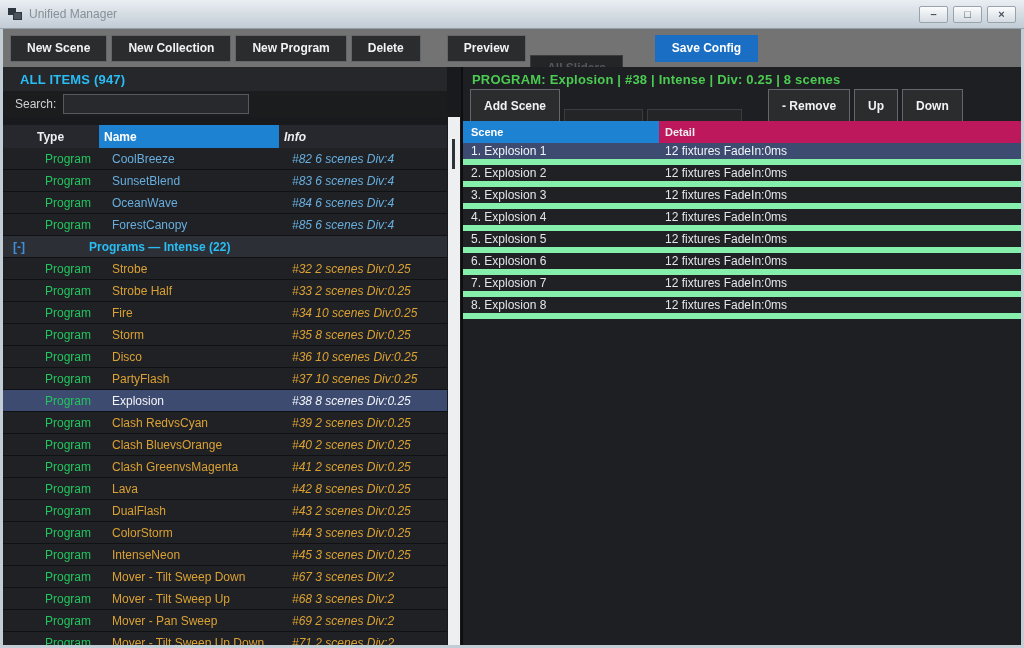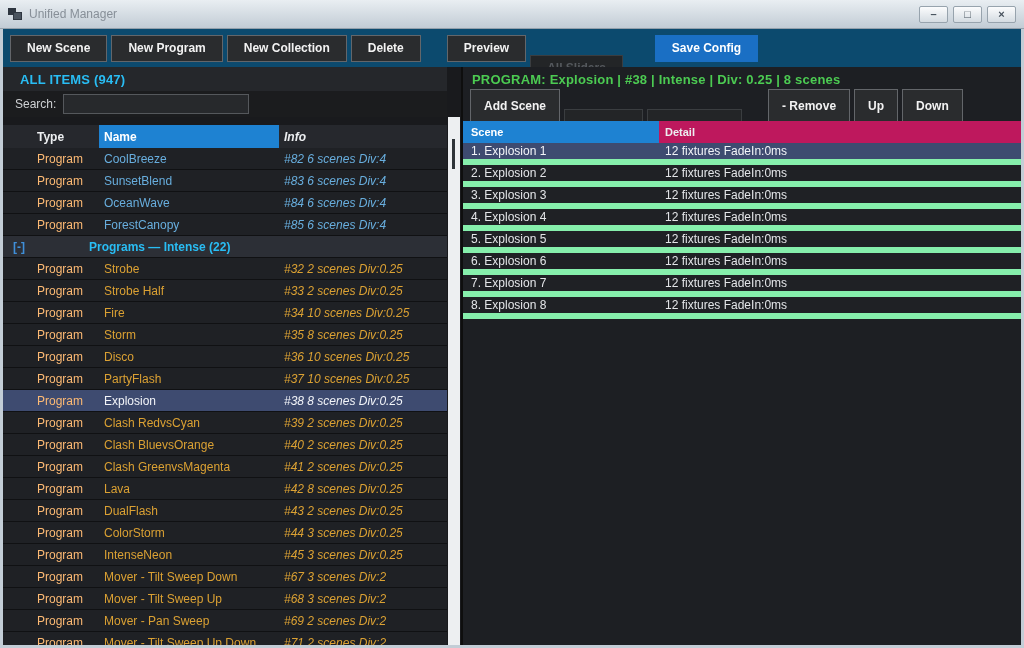--- a/index.html
+++ b/index.html
@@ -16,21 +16,21 @@
   .app-icon .sq2 { position:absolute; left:5px; top:4px; width:9px; height:8px; background:#4a545f; border:1px solid #2e3640; }
   .win-title { font-size:12px; color:#878f98; }
   .win-btns { margin-left:auto; display:flex; gap:5px; }
   .wbtn { width:29px; height:17px; background:linear-gradient(#fbfcfd,#d5dce2);
     border:1px solid #97a3ad; border-radius:2px; display:flex; align-items:center;
     justify-content:center; font-size:11px; font-weight:bold; color:#46515c; cursor:pointer; }
 
   
   .content { position:absolute; top:29px; left:3px; right:3px; bottom:3px; background:#121212; overflow:hidden; }
 
-  .toolbar { height:38px; display:flex; align-items:center; padding:0 7px; background:#0c4a6e; }
+  .toolbar { height:38px; display:flex; align-items:center; padding:0 7px; background:#737373; }
   .tbtn { height:27px; padding:0 16px; margin-right:4px; background:#2a2c2e;
     border:1px solid #63666a; color:#f2f2f2; font-size:12px; font-weight:bold;
     display:flex; align-items:center; cursor:pointer; white-space:nowrap; }
   .tbtn.disabled { background:#232527; border-color:#3a3d40; color:#55595e;margin-top:40px; }
   .tbtn.primary { background:#1a6fc4; border-color:#1a6fc4; color:#ffffff; }
   .gap-sm { margin-left:22px; }
   .gap-md { margin-left:28px; }
 
   .main { position:absolute; top:38px; left:0; right:0; bottom:0; display:flex; }
 
@@ -47,21 +47,21 @@
     color:#eceef0; font-size:12px; font-weight:bold;margin-top:8px; }
   .c-type  { flex:0 0 96px; padding-left:34px; }
   .c-name  { flex:0 0 180px; padding-left:5px; }
   .c-info  { flex:1; padding-left:5px;font-style:italic; }
   .thead .c-name { background:#1e82d2; color:#fff; height:23px; display:flex; align-items:center; cursor:pointer; }
   .thead .c-type, .thead .c-info { cursor:pointer; }
 
   .rows { flex:1; overflow:hidden; }
   .lrow { height:22px; display:flex; align-items:center; background:#1f2125;
     border-bottom:1px solid #101113; font-size:12px; cursor:pointer; }
-  .lrow .c-type { color:#fdba74; }
+  .lrow .c-type { color:#22c55e;margin-left:8px; }
   .lrow.tone-blue .c-name, .lrow.tone-blue .c-info { color:#68aede; }
   .lrow.tone-intense .c-name, .lrow.tone-intense .c-info { color:#dba133; }
   .lrow.sel { background:#3e4b70; }
   .lrow.sel .c-name, .lrow.sel .c-info { color:#f2f4f8; }
   .lrow.group { background:#2c2f36; }
   .group-prefix { color:#3f8fd9; font-weight:bold; padding-left:10px; flex:0 0 86px; }
   .group-label { color:#29bdf4; font-weight:bold; }
 
   
   .vscroll { width:14px; position:relative; background:#191a1d; cursor:pointer; }
@@ -104,22 +104,22 @@
       <div class="wbtn">
           <span>×</span>
         </div>
     </div>
   </div>
 
   <div class="content">
 
     <div class="toolbar">
       <div class="tbtn">New Scene</div>
+      <div class="tbtn">New Collection</div>
       <div class="tbtn">New Program</div>
-      <div class="tbtn">New Collection</div>
       <div class="tbtn">Delete</div>
       <div class="tbtn gap-sm">Preview</div>
       <div class="tbtn disabled">All Sliders</div>
       <div class="tbtn primary gap-md">Save Config</div>
     </div>
 
     <div class="main">
 
       <div class="left-panel">
         <div class="panel-title">ALL ITEMS (947)</div>

